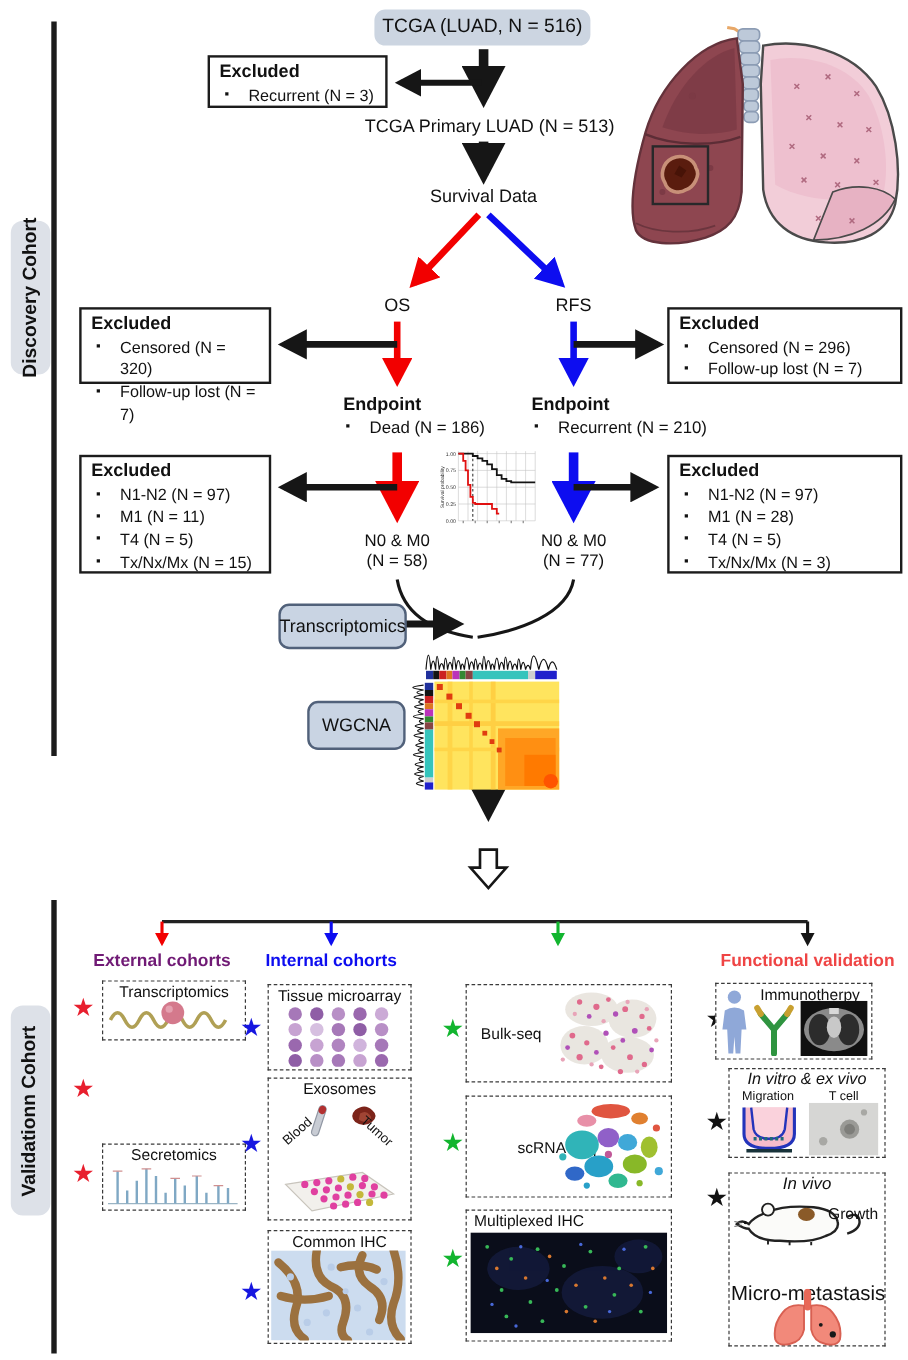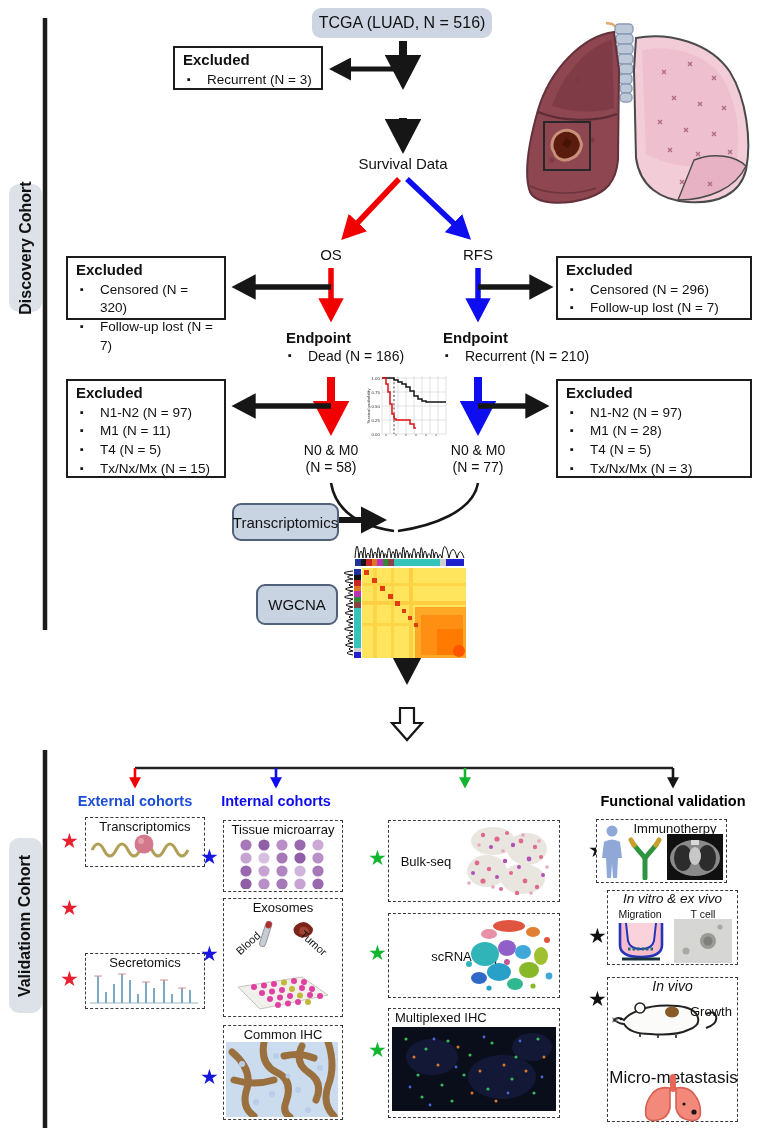--- a/index.html
+++ b/index.html
@@ -152,20 +152,22 @@
     <span>TCGA (LUAD, N = 516)</span>
     </div>
 
   <div class="abs exbox" style="left:173px;top:46px;width:150px;height:44px;">
     <div class="ttl">Excluded</div>
     <ul>
         <li>Recurrent (N = 3)</li>
       </ul>
   </div>
 
+  <div class="abs ctr txt15" style="left:263px;top:97px;width:290px;">
+    <span>TCGA Primary LUAD (N = 513)</span></div>
 
   <div class="abs ctr txt15" style="left:343px;top:155px;width:120px;">
     <span>Survival Data</span></div>
 
   <div class="abs ctr txt15" style="left:311px;top:246px;width:40px;">
     <span>OS</span></div>
   <div class="abs ctr txt15" style="left:458px;top:246px;width:40px;">
     <span>RFS</span></div>
 
   <div class="abs exbox" style="left:66px;top:256px;width:160px;height:64px;">
@@ -318,25 +320,25 @@
       <rect x="62" y="70" width="5" height="5"></rect>
         <rect x="69" y="78" width="4" height="4"></rect>
       <rect x="75" y="85" width="4" height="4"></rect>
         <rect x="81" y="92" width="4" height="4"></rect>
     </g>
     <circle cx="126" cy="120" r="6" fill="#ff5400"></circle>
   </svg>
 
 
 
-  <div class="abs hdr" style="left:55px;top:793px;width:160px;color:#1d4ed8;">
+  <div class="abs hdr" style="left:55px;top:793px;width:160px;color:#701a75;">
     <span>External cohorts</span></div>
   <div class="abs hdr" style="left:196px;top:793px;width:160px;color:#0d0df0;">
     <span>Internal cohorts</span></div>
-  <div class="abs hdr" style="left:593px;top:793px;width:160px;color:#000000;">
+  <div class="abs hdr" style="left:593px;top:793px;width:160px;color:#ef4444;">
     <span>Functional validation</span></div>
 
   <span class="star red" style="left:60px;top:830px;">★</span>
   <span class="star red" style="left:60px;top:897px;">★</span>
   <span class="star red" style="left:60px;top:968px;">★</span>
 
   <div class="vbox" style="left:85px;top:817px;width:120px;height:50px;">
     <div class="vlabel" style="margin-top:2px;">Transcriptomics</div>
     <svg width="116" height="28" viewBox="0 0 116 28">
       <path d="M6,16 q6,-12 12,0 q6,12 12,0 q6,-12 12,0 q6,12 12,0 q6,-12 12,0 q6,12 12,0 q6,-12 12,0 q6,12 12,0" fill="none" stroke="#b0a055" stroke-width="3"></path>

